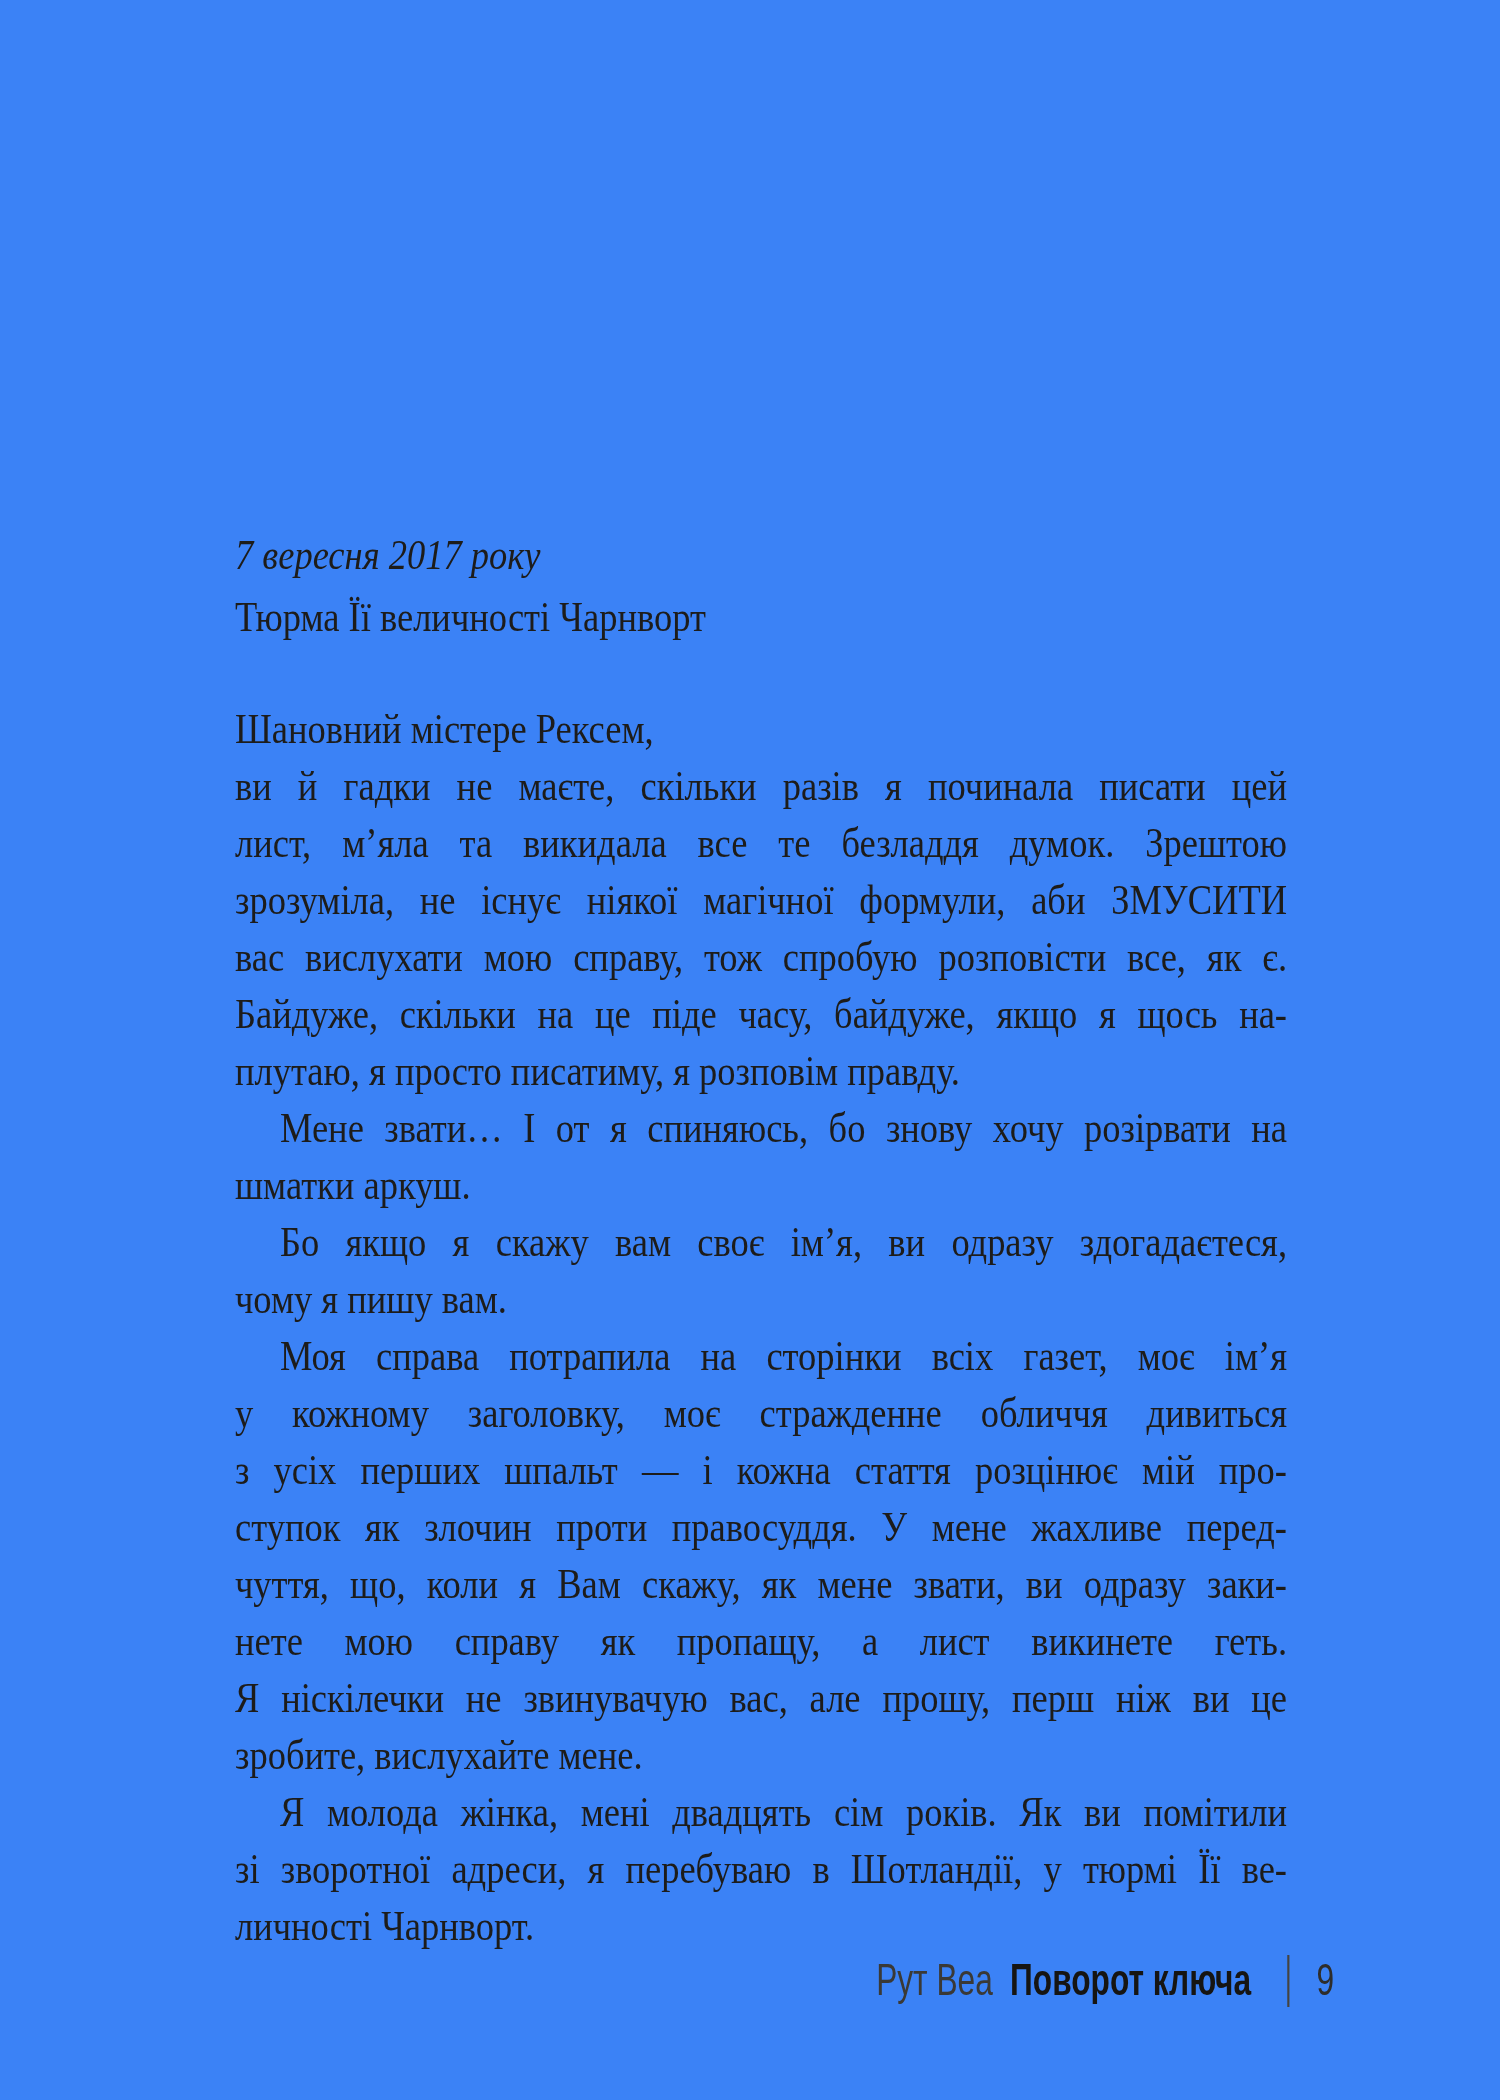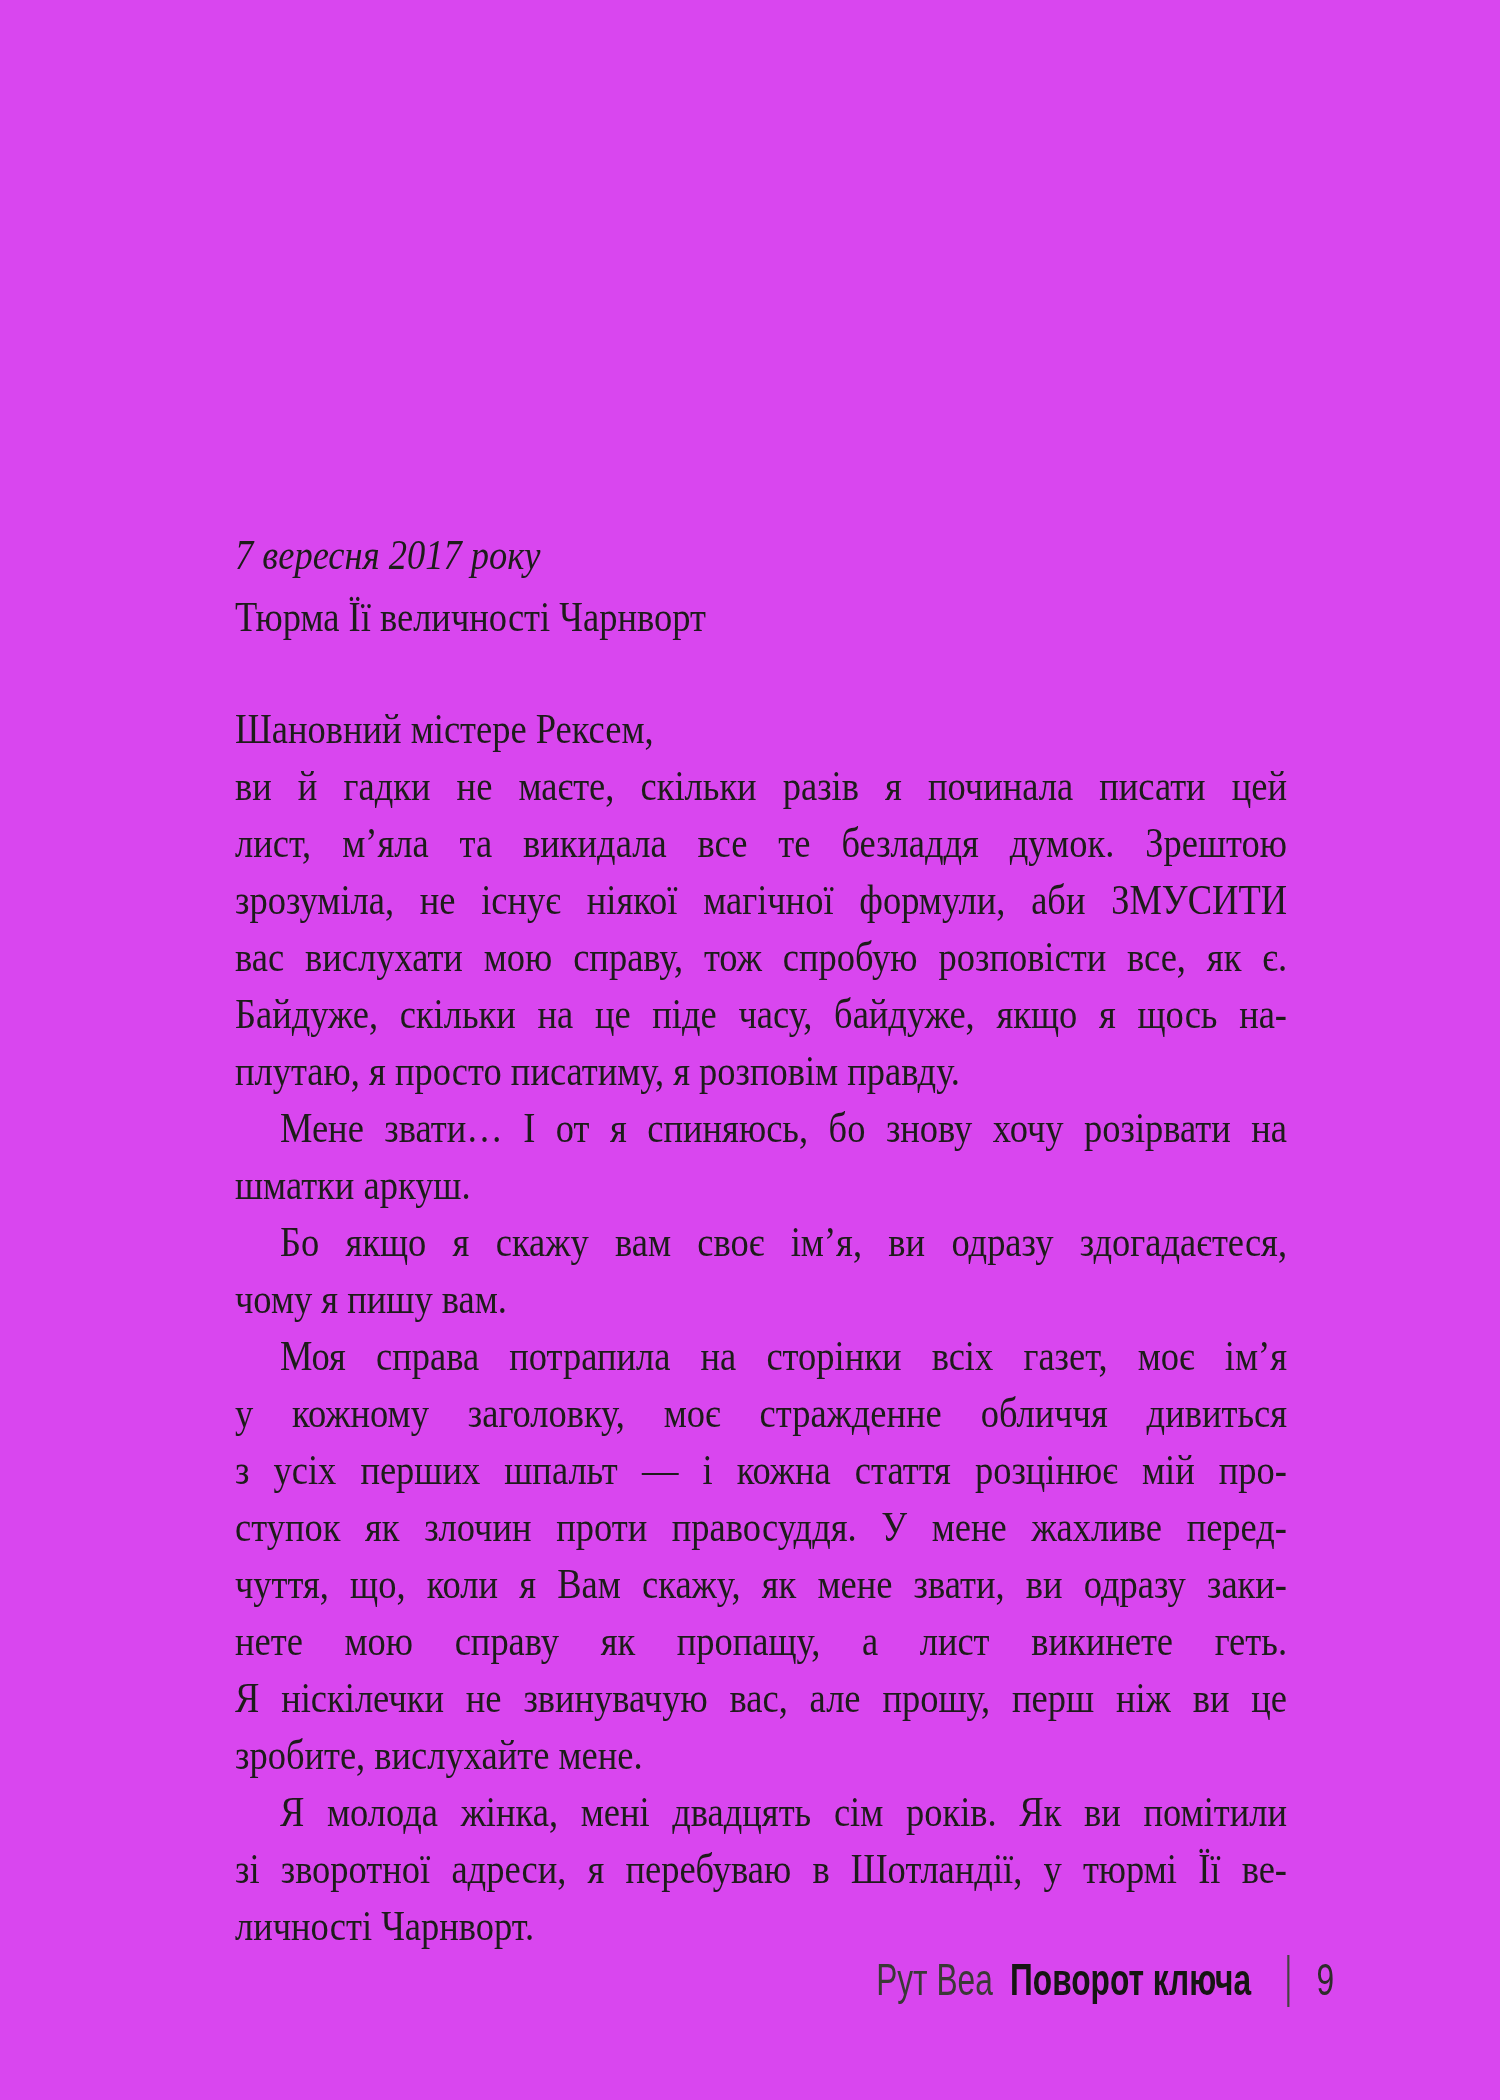--- a/index.html
+++ b/index.html
@@ -11,21 +11,21 @@
     height: 2100px;
     background: #ffffff;
     position: relative;
     overflow: hidden;
     font-family: "Liberation Serif", serif;
     color: #1d1c1a;
   }
   .page {
     position: absolute;
     inset: 0;
-    background: #d946ef;
+    background: #3b82f6;
   }
   
   .col {
     position: absolute;
     left: 235px;
     width: 1240px;
     transform: scaleX(0.8484);
     transform-origin: 0 0;
   }
   .header-block {

